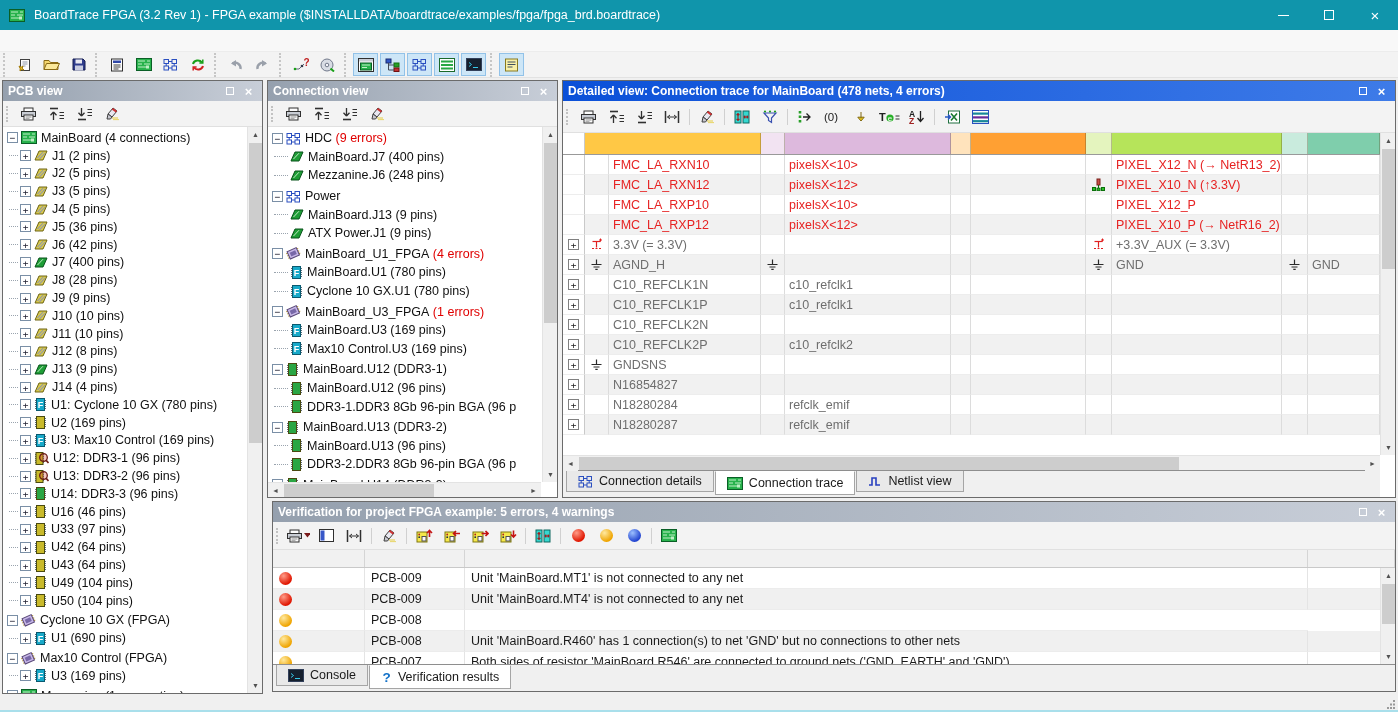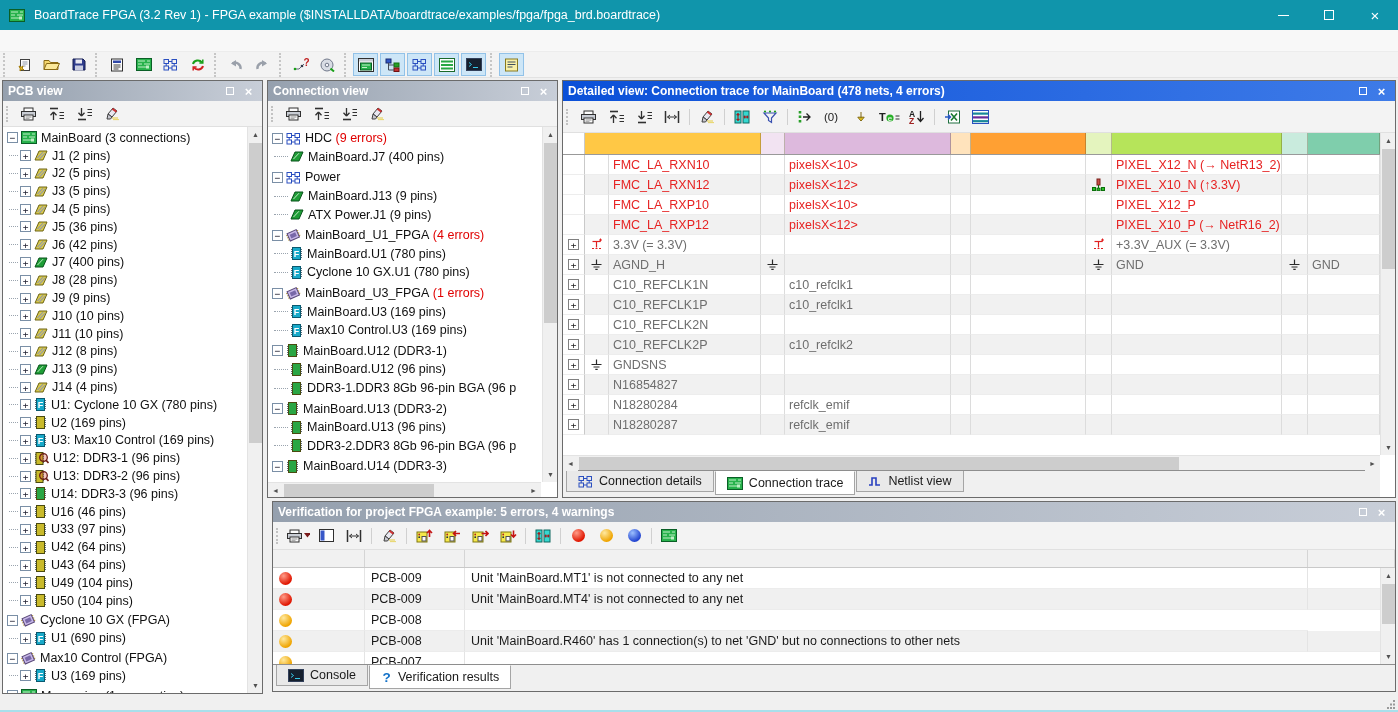--- a/index.html
+++ b/index.html
@@ -358,21 +358,21 @@
     <div class="trows" id="pcb-tree">
         <div class="trow" style="padding-left:2px">
           <span class="expbox">−</span>
           <span class="ic">
             <svg width="16" height="13">
               <rect x=".5" y=".5" width="15" height="12" fill="#28B24C" stroke="#0A5F26"></rect>
               <path d="M2 3h7M11 3h3M2 6h4M8 6h6M2 9h9" stroke="#BFEFC6" fill="none"></path>
               <rect x="10" y="7.5" width="3" height="3" fill="#BFEFC6"></rect>
             </svg>
           </span>
-          <span class="tlabel">MainBoard (3 connections)</span>
+          <span class="tlabel">MainBoard (4 connections)</span>
         </div>
         <div class="trow" style="padding-left:4px">
           <span class="stub" style="width:9px"></span>
           <span class="expbox">+</span>
           <span class="ic">
             <svg width="14" height="13">
               <path d="M1 11 5 2h8l-4 9z" fill="#D6C84E" stroke="#6E6414"></path>
               <path d="M3.5 9 9 3.2M5.5 10 11 4.2" stroke="#7A86C8" fill="none"></path>
             </svg>
           </span>
@@ -807,20 +807,30 @@
         </div>
         <div class="trow" style="padding-left:4px">
           <span class="stub" style="width:14px"></span>
           <span class="ic">
             <svg width="14" height="13">
               <path d="M1 11 5 2h8l-4 9z" fill="#1E9E36" stroke="#08521A"></path>
               <path d="M3.5 9 9 3.2" stroke="#BFE8C2" fill="none"></path>
             </svg>
           </span>
           <span class="tlabel">MainBoard.J7 (400 pins)</span>
+        </div>
+        <div class="trow" style="padding-left:4px">
+          <span class="stub" style="width:14px"></span>
+          <span class="ic">
+            <svg width="14" height="13">
+              <path d="M1 11 5 2h8l-4 9z" fill="#1E9E36" stroke="#08521A"></path>
+              <path d="M3.5 9 9 3.2" stroke="#BFE8C2" fill="none"></path>
+            </svg>
+          </span>
+          <span class="tlabel">Mezzanine.J6 (248 pins)</span>
         </div>
         <div class="trow grp" style="padding-left:2px">
           <span class="expbox">−</span>
           <span class="ic">
             <svg width="15" height="13">
               <g fill="none" stroke="#2A4FC0">
                 <rect x="1" y="1.5" width="4.5" height="4"></rect>
                 <rect x="9" y="1.5" width="4.5" height="4"></rect>
                 <rect x="1" y="8" width="4.5" height="4"></rect>
                 <rect x="9" y="8" width="4.5" height="4"></rect>
@@ -1688,20 +1698,21 @@
         </span>
         <span class="vc">PCB-008</span>
         <span class="vc">Unit 'MainBoard.R460' has 1 connection(s) to net 'GND' but no connections to other nets</span>
         <span class="vc" style="border-right:none"></span>
       </div>
       <div class="vrow">
         <span class="vc">
           <span class="sphere orange"></span>
         </span>
         <span class="vc">PCB-007</span>
+        <span class="vc">Both sides of resistor 'MainBoard.R546' are connected to ground nets ('GND_EARTH' and 'GND')</span>
         <span class="vc" style="border-right:none"></span>
       </div>
     <div class="sbv" style="bottom:0">
       <span class="sar" style="top:0">▲</span>
       <span class="sar" style="bottom:0">▼</span>
       <span class="sth" style="left:1px;width:13px;top:16px;height:40px"></span>
     </div>
   </div>
   <div class="tabbar" id="verif-tabs">
       <span class="tab">

